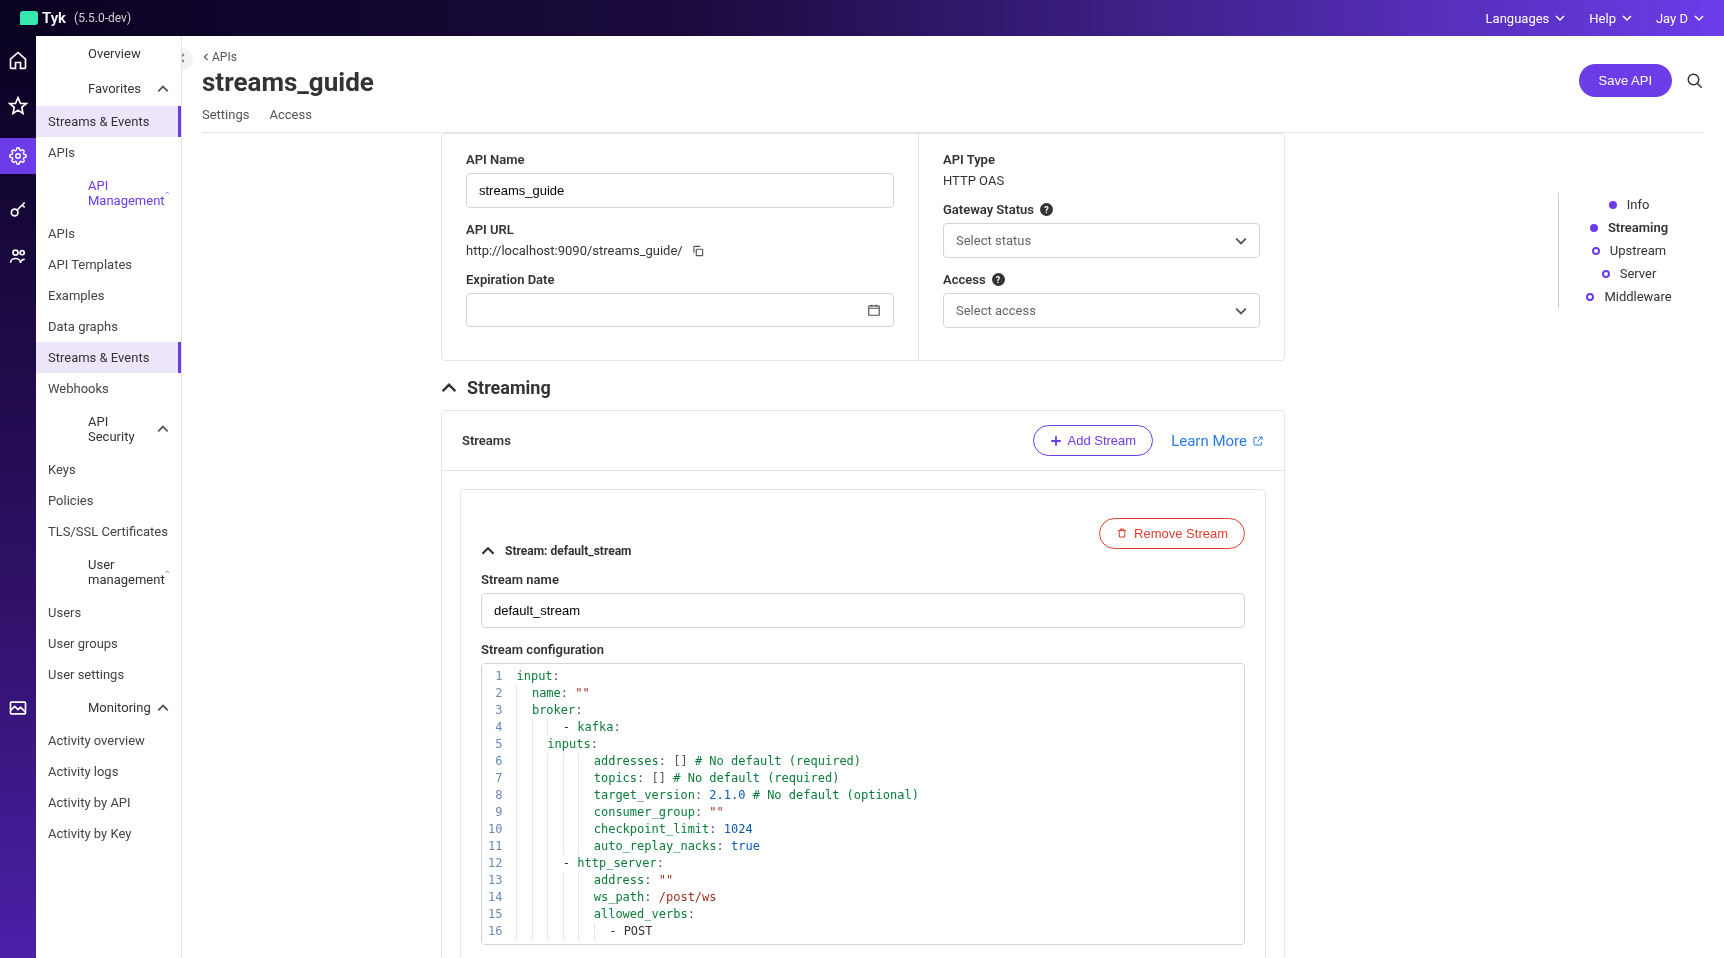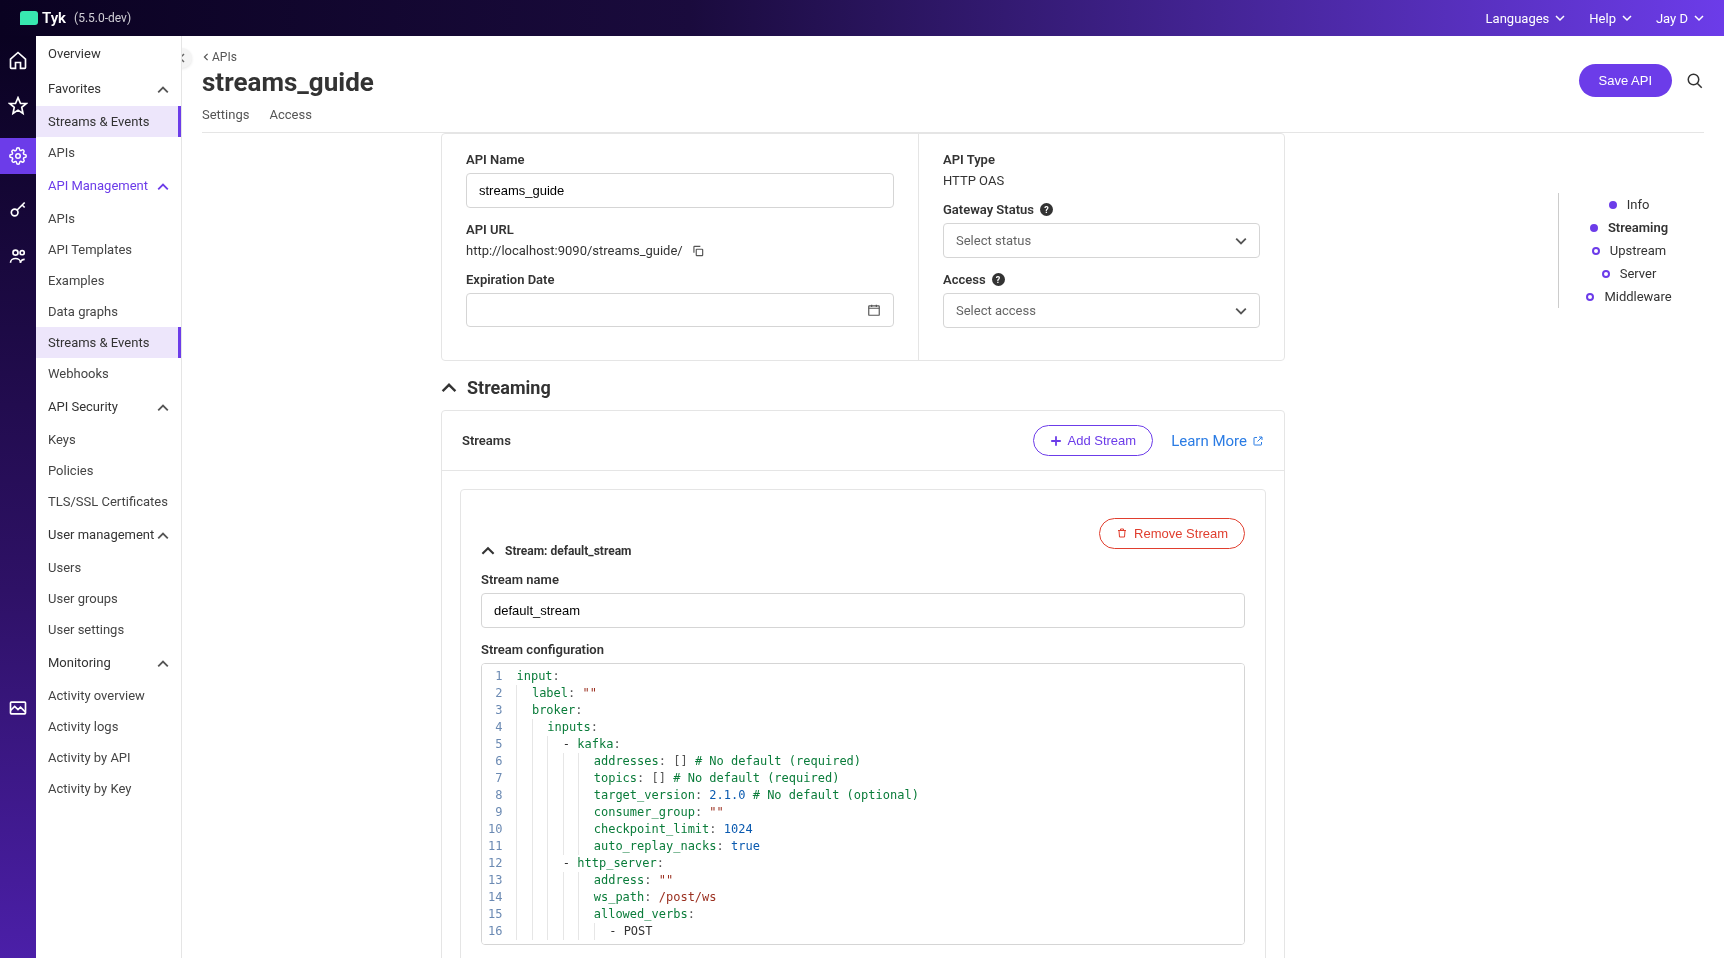--- a/index.html
+++ b/index.html
@@ -13,21 +13,21 @@
 .topbar-item { display: flex; align-items: center; gap: 6px; cursor: pointer; }
 .chevron { width: 10px; height: 10px; }
 
 .layout { display: flex; height: calc(100vh - 36px); }
 .iconbar { width: 36px; background: linear-gradient(180deg, #0a0221 0%, #2e1166 60%, #4b1fa8 100%); display: flex; flex-direction: column; align-items: center; padding-top: 14px; gap: 26px; }
 .iconbar-item { width: 20px; height: 20px; color: #fff; display: flex; align-items: center; justify-content: center; cursor: pointer; }
 .iconbar-item.active { background: rgba(255,255,255,0.08); }
 .iconbar-spacer { flex: 1; }
 
 .sidebar { width: 146px; background: #fff; border-right: 1px solid #e5e5e5; overflow-y: auto; font-size: 13px; position: relative; }
-.sidebar-group-header { padding: 10px 12px; display: flex; align-items: flex-end; justify-content: space-between; cursor: pointer; color: #333; }
+.sidebar-group-header { padding: 10px 12px; display: flex; align-items: center; justify-content: space-between; cursor: pointer; color: #333; margin-left: 40px; }
 .sidebar-group-header.active { color: #6c3ce9; }
 .sidebar-item { padding: 8px 12px 8px 12px; cursor: pointer; color: #444; }
 .sidebar-item.selected { background: #ede6fb; border-right: 3px solid #6c3ce9; color: #333; }
 .sidebar-chevron { width: 12px; height: 12px; }
 .sidebar-collapse { position: absolute; top: 20px; right: -10px; width: 20px; height: 20px; border-radius: 50%; background: #f4f4f4; display: flex; align-items: center; justify-content: center; cursor: pointer; z-index: 5; box-shadow: 0 1px 3px rgba(0,0,0,0.1); }
 
 .main { flex: 1; display: flex; flex-direction: column; overflow: hidden; }
 .page-header { padding: 14px 20px 0 20px; position: relative; }
 .breadcrumb { font-size: 12px; color: #555; display: flex; align-items: center; gap: 2px; }
 .title-row { display: flex; align-items: center; justify-content: space-between; }
@@ -379,24 +379,24 @@
                     <div class="gutter-line">10</div>
                     <div class="gutter-line">11</div>
                     <div class="gutter-line">12</div>
                     <div class="gutter-line">13</div>
                     <div class="gutter-line">14</div>
                     <div class="gutter-line">15</div>
                     <div class="gutter-line">16</div>
                   </div>
                 <div class="code-body" id="code-body">
                     <div class="code-line"><span class="tok-key">input</span><span class="tok-punct">:</span></div>
-                    <div class="code-line"><span class="indent-guide">&nbsp;&nbsp;</span><span class="tok-key">label</span><span class="tok-punct">: </span><span class="tok-str">""</span></div>
+                    <div class="code-line"><span class="indent-guide">&nbsp;&nbsp;</span><span class="tok-key">name</span><span class="tok-punct">: </span><span class="tok-str">""</span></div>
                     <div class="code-line"><span class="indent-guide">&nbsp;&nbsp;</span><span class="tok-key">broker</span><span class="tok-punct">:</span></div>
+                    <div class="code-line"><span class="indent-guide">&nbsp;&nbsp;</span><span class="indent-guide">&nbsp;&nbsp;</span><span class="indent-guide">&nbsp;&nbsp;</span><span class="tok-dash">- </span><span class="tok-key">kafka</span><span class="tok-punct">:</span></div>
                     <div class="code-line"><span class="indent-guide">&nbsp;&nbsp;</span><span class="indent-guide">&nbsp;&nbsp;</span><span class="tok-key">inputs</span><span class="tok-punct">:</span></div>
-                    <div class="code-line"><span class="indent-guide">&nbsp;&nbsp;</span><span class="indent-guide">&nbsp;&nbsp;</span><span class="indent-guide">&nbsp;&nbsp;</span><span class="tok-dash">- </span><span class="tok-key">kafka</span><span class="tok-punct">:</span></div>
                     <div class="code-line"><span class="indent-guide">&nbsp;&nbsp;</span><span class="indent-guide">&nbsp;&nbsp;</span><span class="indent-guide">&nbsp;&nbsp;</span><span class="indent-guide">&nbsp;&nbsp;</span><span class="indent-guide">&nbsp;&nbsp;</span><span class="tok-key">addresses</span><span class="tok-punct">: </span><span class="tok-punct">[]</span><span> </span><span class="tok-comment"># No default (required)</span></div>
                     <div class="code-line"><span class="indent-guide">&nbsp;&nbsp;</span><span class="indent-guide">&nbsp;&nbsp;</span><span class="indent-guide">&nbsp;&nbsp;</span><span class="indent-guide">&nbsp;&nbsp;</span><span class="indent-guide">&nbsp;&nbsp;</span><span class="tok-key">topics</span><span class="tok-punct">: </span><span class="tok-punct">[]</span><span> </span><span class="tok-comment"># No default (required)</span></div>
                     <div class="code-line"><span class="indent-guide">&nbsp;&nbsp;</span><span class="indent-guide">&nbsp;&nbsp;</span><span class="indent-guide">&nbsp;&nbsp;</span><span class="indent-guide">&nbsp;&nbsp;</span><span class="indent-guide">&nbsp;&nbsp;</span><span class="tok-key">target_version</span><span class="tok-punct">: </span><span class="tok-num">2.1.0</span><span> </span><span class="tok-comment"># No default (optional)</span></div>
                     <div class="code-line"><span class="indent-guide">&nbsp;&nbsp;</span><span class="indent-guide">&nbsp;&nbsp;</span><span class="indent-guide">&nbsp;&nbsp;</span><span class="indent-guide">&nbsp;&nbsp;</span><span class="indent-guide">&nbsp;&nbsp;</span><span class="tok-key">consumer_group</span><span class="tok-punct">: </span><span class="tok-str">""</span></div>
                     <div class="code-line"><span class="indent-guide">&nbsp;&nbsp;</span><span class="indent-guide">&nbsp;&nbsp;</span><span class="indent-guide">&nbsp;&nbsp;</span><span class="indent-guide">&nbsp;&nbsp;</span><span class="indent-guide">&nbsp;&nbsp;</span><span class="tok-key">checkpoint_limit</span><span class="tok-punct">: </span><span class="tok-num">1024</span></div>
                     <div class="code-line"><span class="indent-guide">&nbsp;&nbsp;</span><span class="indent-guide">&nbsp;&nbsp;</span><span class="indent-guide">&nbsp;&nbsp;</span><span class="indent-guide">&nbsp;&nbsp;</span><span class="indent-guide">&nbsp;&nbsp;</span><span class="tok-key">auto_replay_nacks</span><span class="tok-punct">: </span><span class="tok-bool">true</span></div>
                     <div class="code-line"><span class="indent-guide">&nbsp;&nbsp;</span><span class="indent-guide">&nbsp;&nbsp;</span><span class="indent-guide">&nbsp;&nbsp;</span><span class="tok-dash">- </span><span class="tok-key">http_server</span><span class="tok-punct">:</span></div>
                     <div class="code-line"><span class="indent-guide">&nbsp;&nbsp;</span><span class="indent-guide">&nbsp;&nbsp;</span><span class="indent-guide">&nbsp;&nbsp;</span><span class="indent-guide">&nbsp;&nbsp;</span><span class="indent-guide">&nbsp;&nbsp;</span><span class="tok-key">address</span><span class="tok-punct">: </span><span class="tok-str">""</span></div>
                     <div class="code-line"><span class="indent-guide">&nbsp;&nbsp;</span><span class="indent-guide">&nbsp;&nbsp;</span><span class="indent-guide">&nbsp;&nbsp;</span><span class="indent-guide">&nbsp;&nbsp;</span><span class="indent-guide">&nbsp;&nbsp;</span><span class="tok-key">ws_path</span><span class="tok-punct">: </span><span class="tok-str">/post/ws</span></div>
                     <div class="code-line"><span class="indent-guide">&nbsp;&nbsp;</span><span class="indent-guide">&nbsp;&nbsp;</span><span class="indent-guide">&nbsp;&nbsp;</span><span class="indent-guide">&nbsp;&nbsp;</span><span class="indent-guide">&nbsp;&nbsp;</span><span class="tok-key">allowed_verbs</span><span class="tok-punct">:</span></div>

